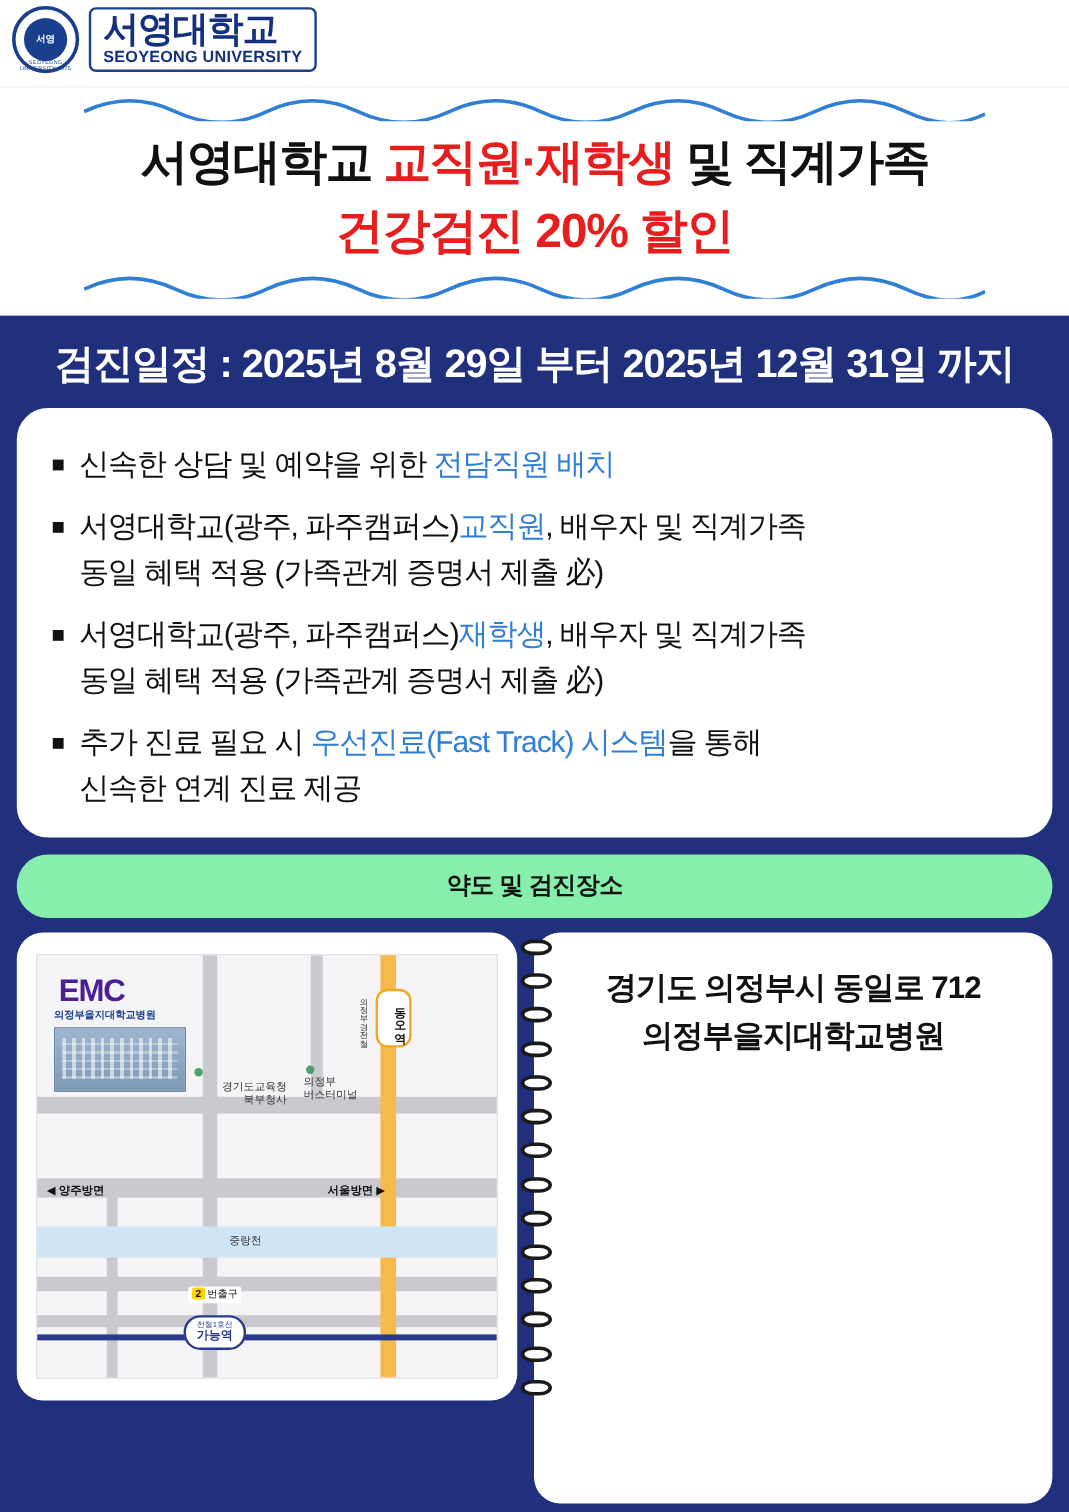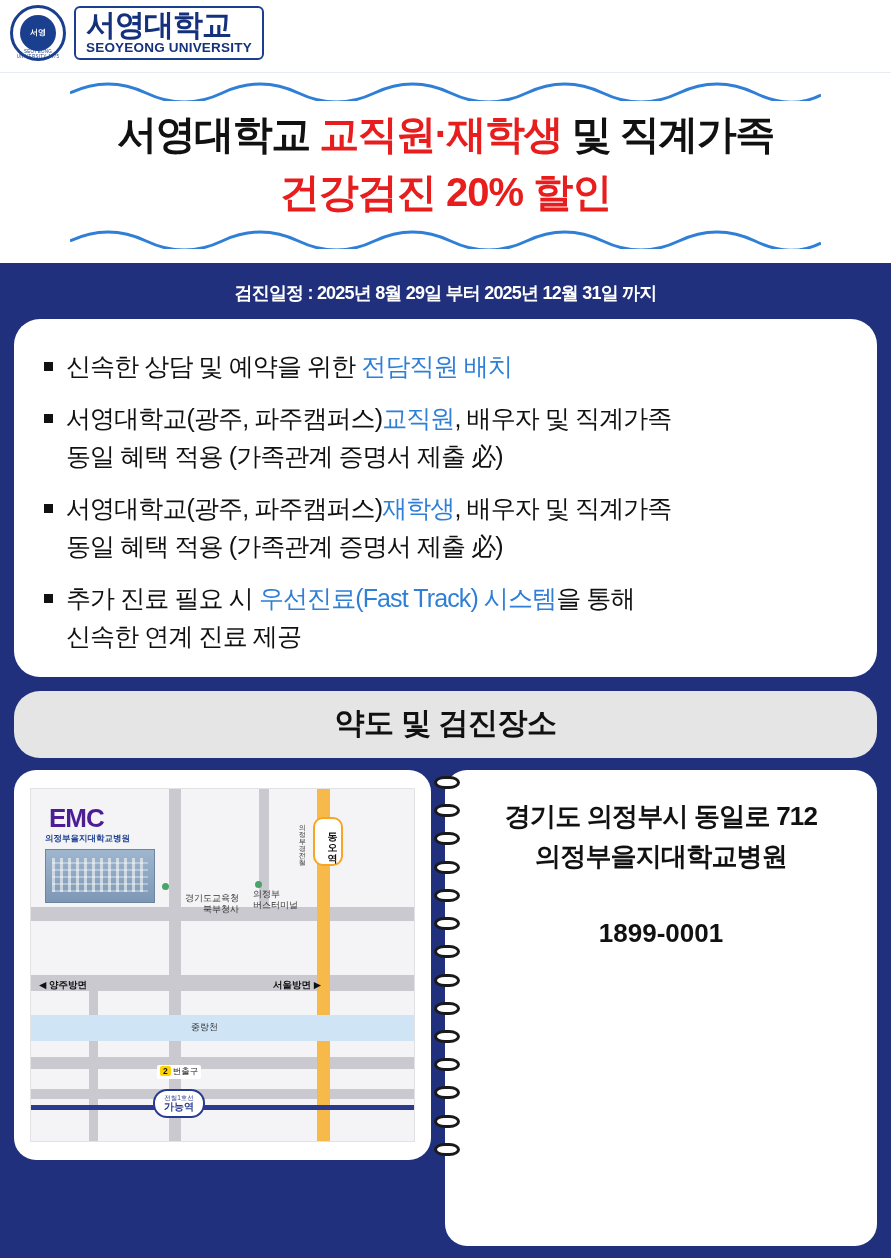--- a/index.html
+++ b/index.html
@@ -131,21 +131,21 @@
   .t-red { color: #e81d1d; }
 
   
   .navy-panel {
     background: #20307c;
     padding: 18px 0 12px 0;
     position: relative;
   }
   .schedule {
     color: #ffffff;
-    font-size: 18px;
+    font-size: 33px;
     font-weight: bold;
     text-align: center;
     letter-spacing: -0.8px;
   }
 
   
   .bullet-card {
     background: #ffffff;
     border-radius: 26px;
     margin: 14px 14px 0 14px;
@@ -174,25 +174,25 @@
     top: 15px;
     width: 9px;
     height: 9px;
     background: #111111;
   }
   .hl-blue { color: #2f7fd6; }
 
   
   .section-heading {
     margin: 14px 14px 0 14px;
-    background: #e5e5e5;
+    background: #86efac;
     border-radius: 26px;
     text-align: center;
     padding: 12px 0 14px 0;
-    font-size: 30px;
+    font-size: 20px;
     font-weight: bold;
     color: #111111;
     letter-spacing: -0.5px;
   }
 
   
   .bottom-row {
     margin: 12px 14px 0 14px;
     display: flex;
     gap: 14px;
@@ -508,17 +508,16 @@
       <div class="ring"></div>
       <div class="ring"></div>
       <div class="ring"></div>
       <div class="ring"></div>
     </div>
 
     <div class="info-card">
       <div class="info-line">경기도 의정부시 동일로 712</div>
       <div class="info-line">의정부을지대학교병원</div>
       <div class="info-gap"></div>
-      <div class="info-phone">1899-0001</div>
     </div>
 
   </div>
 </div>
 
 </body></html>

